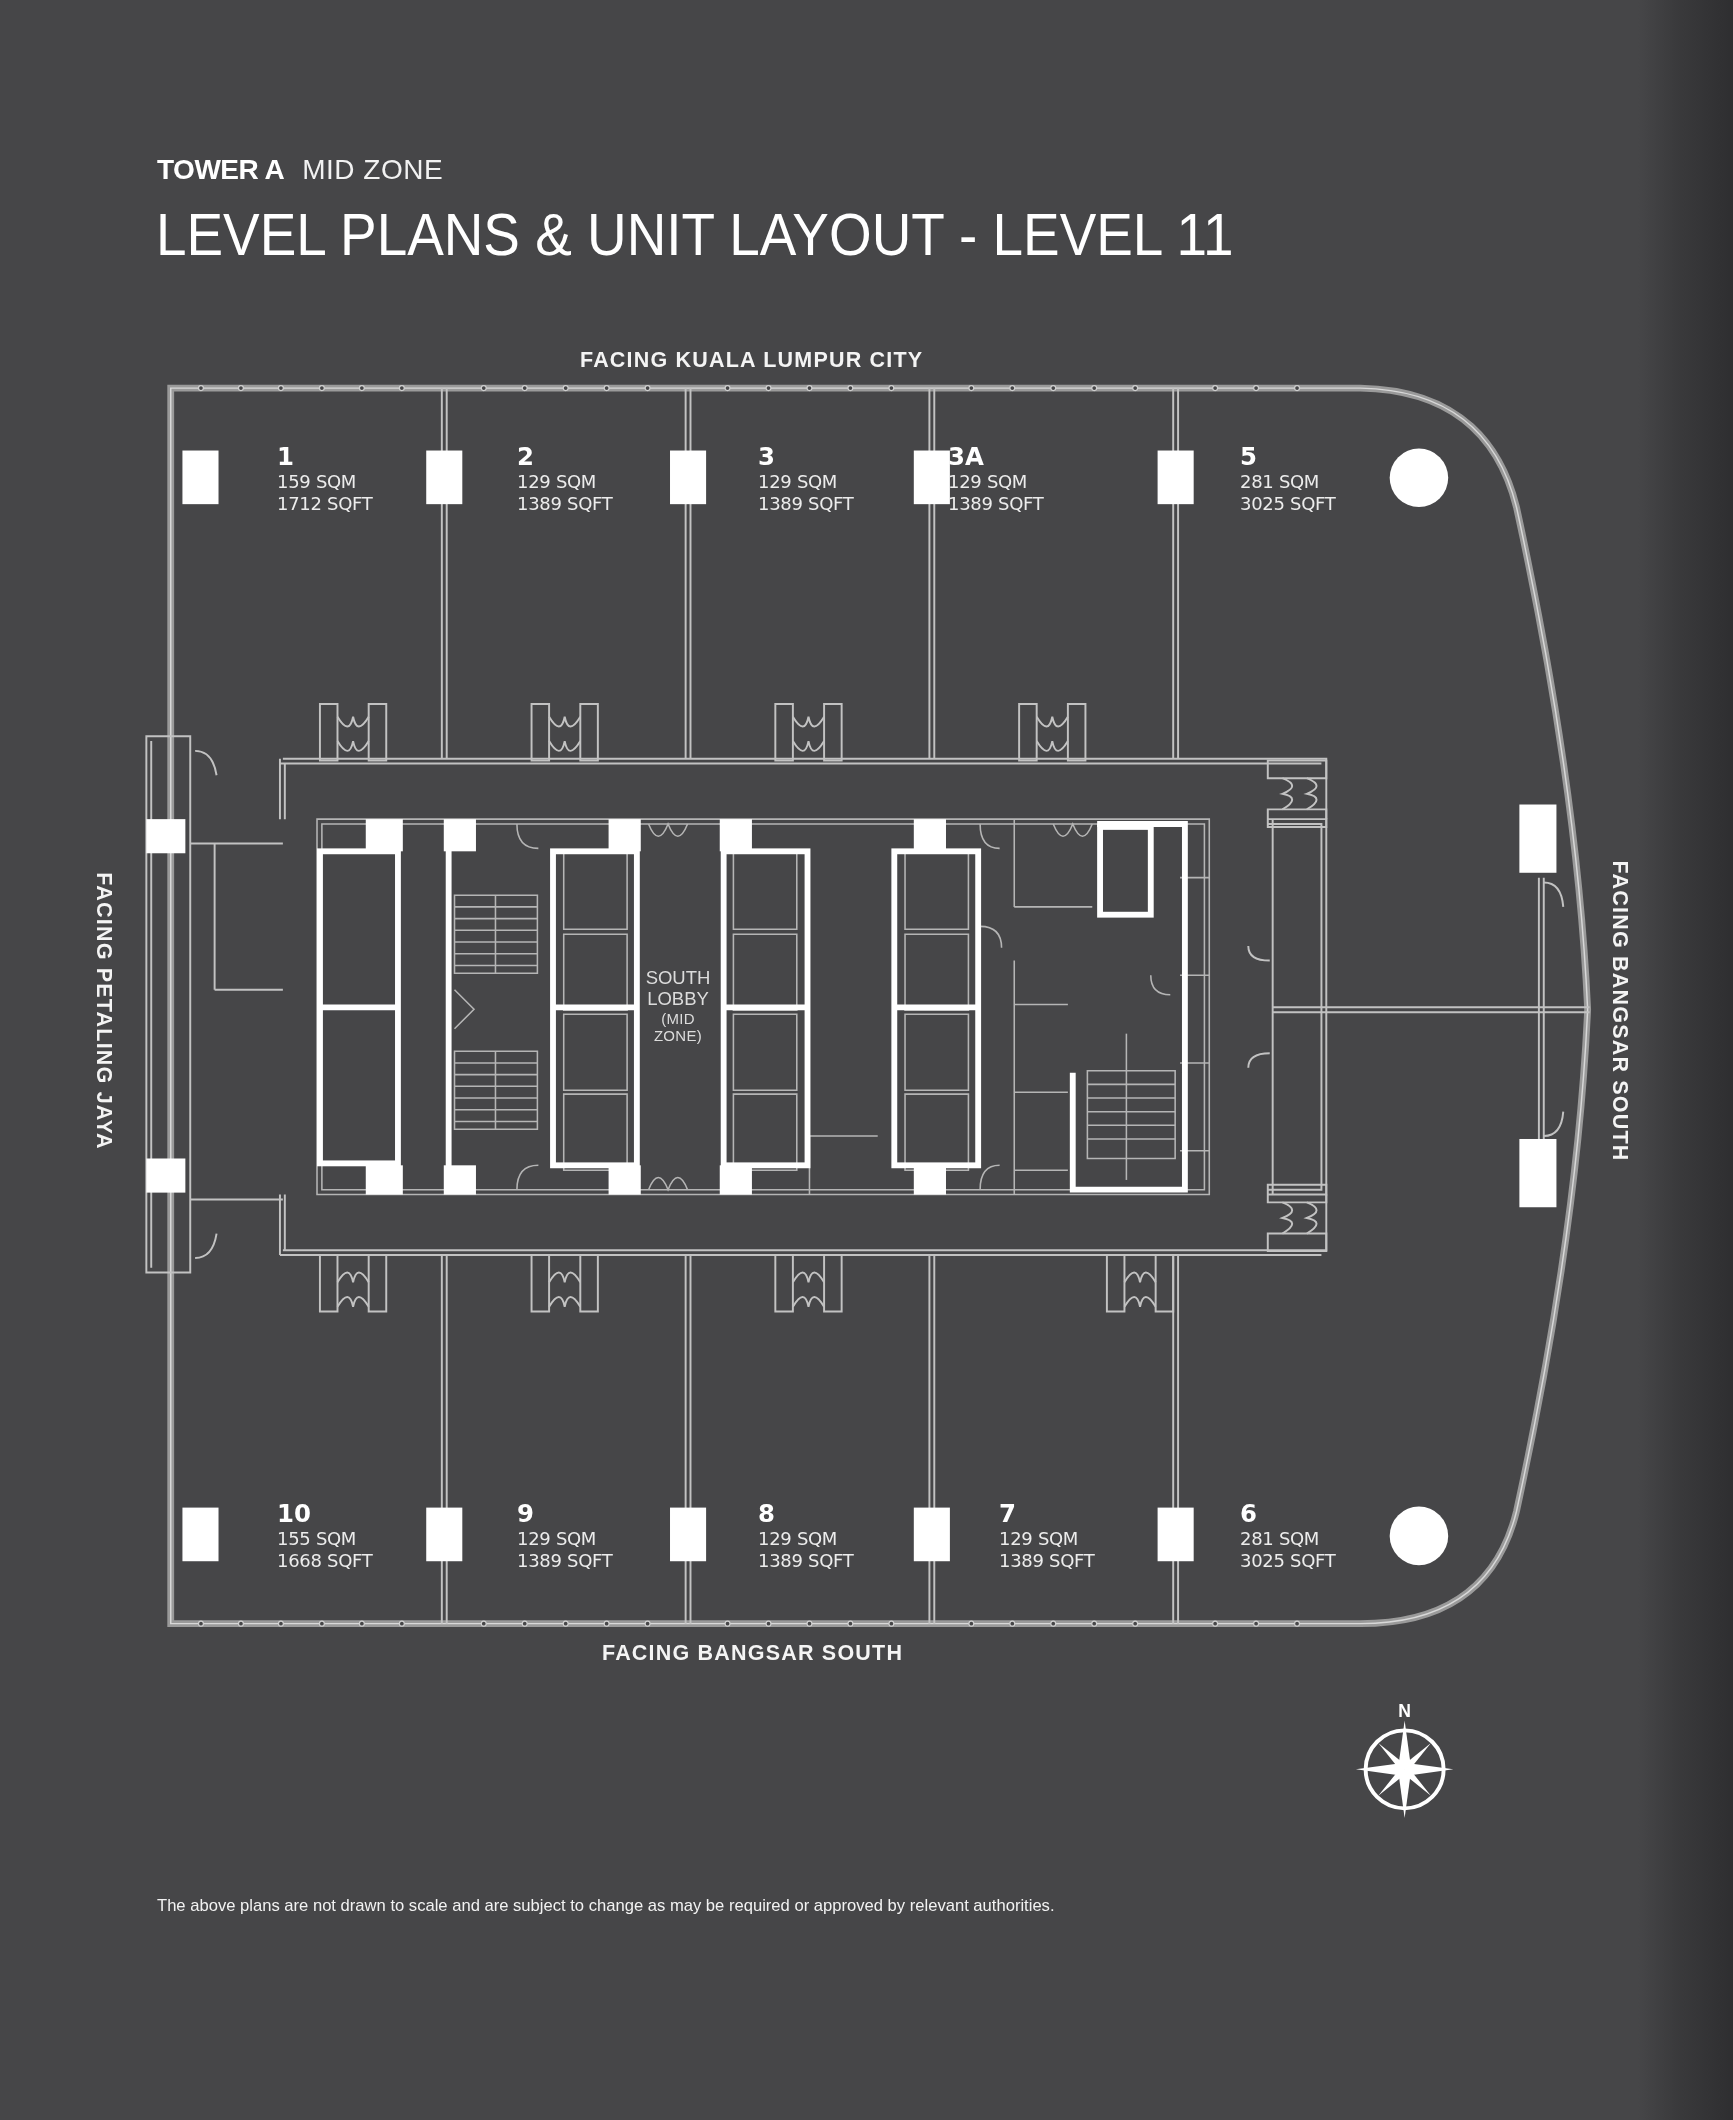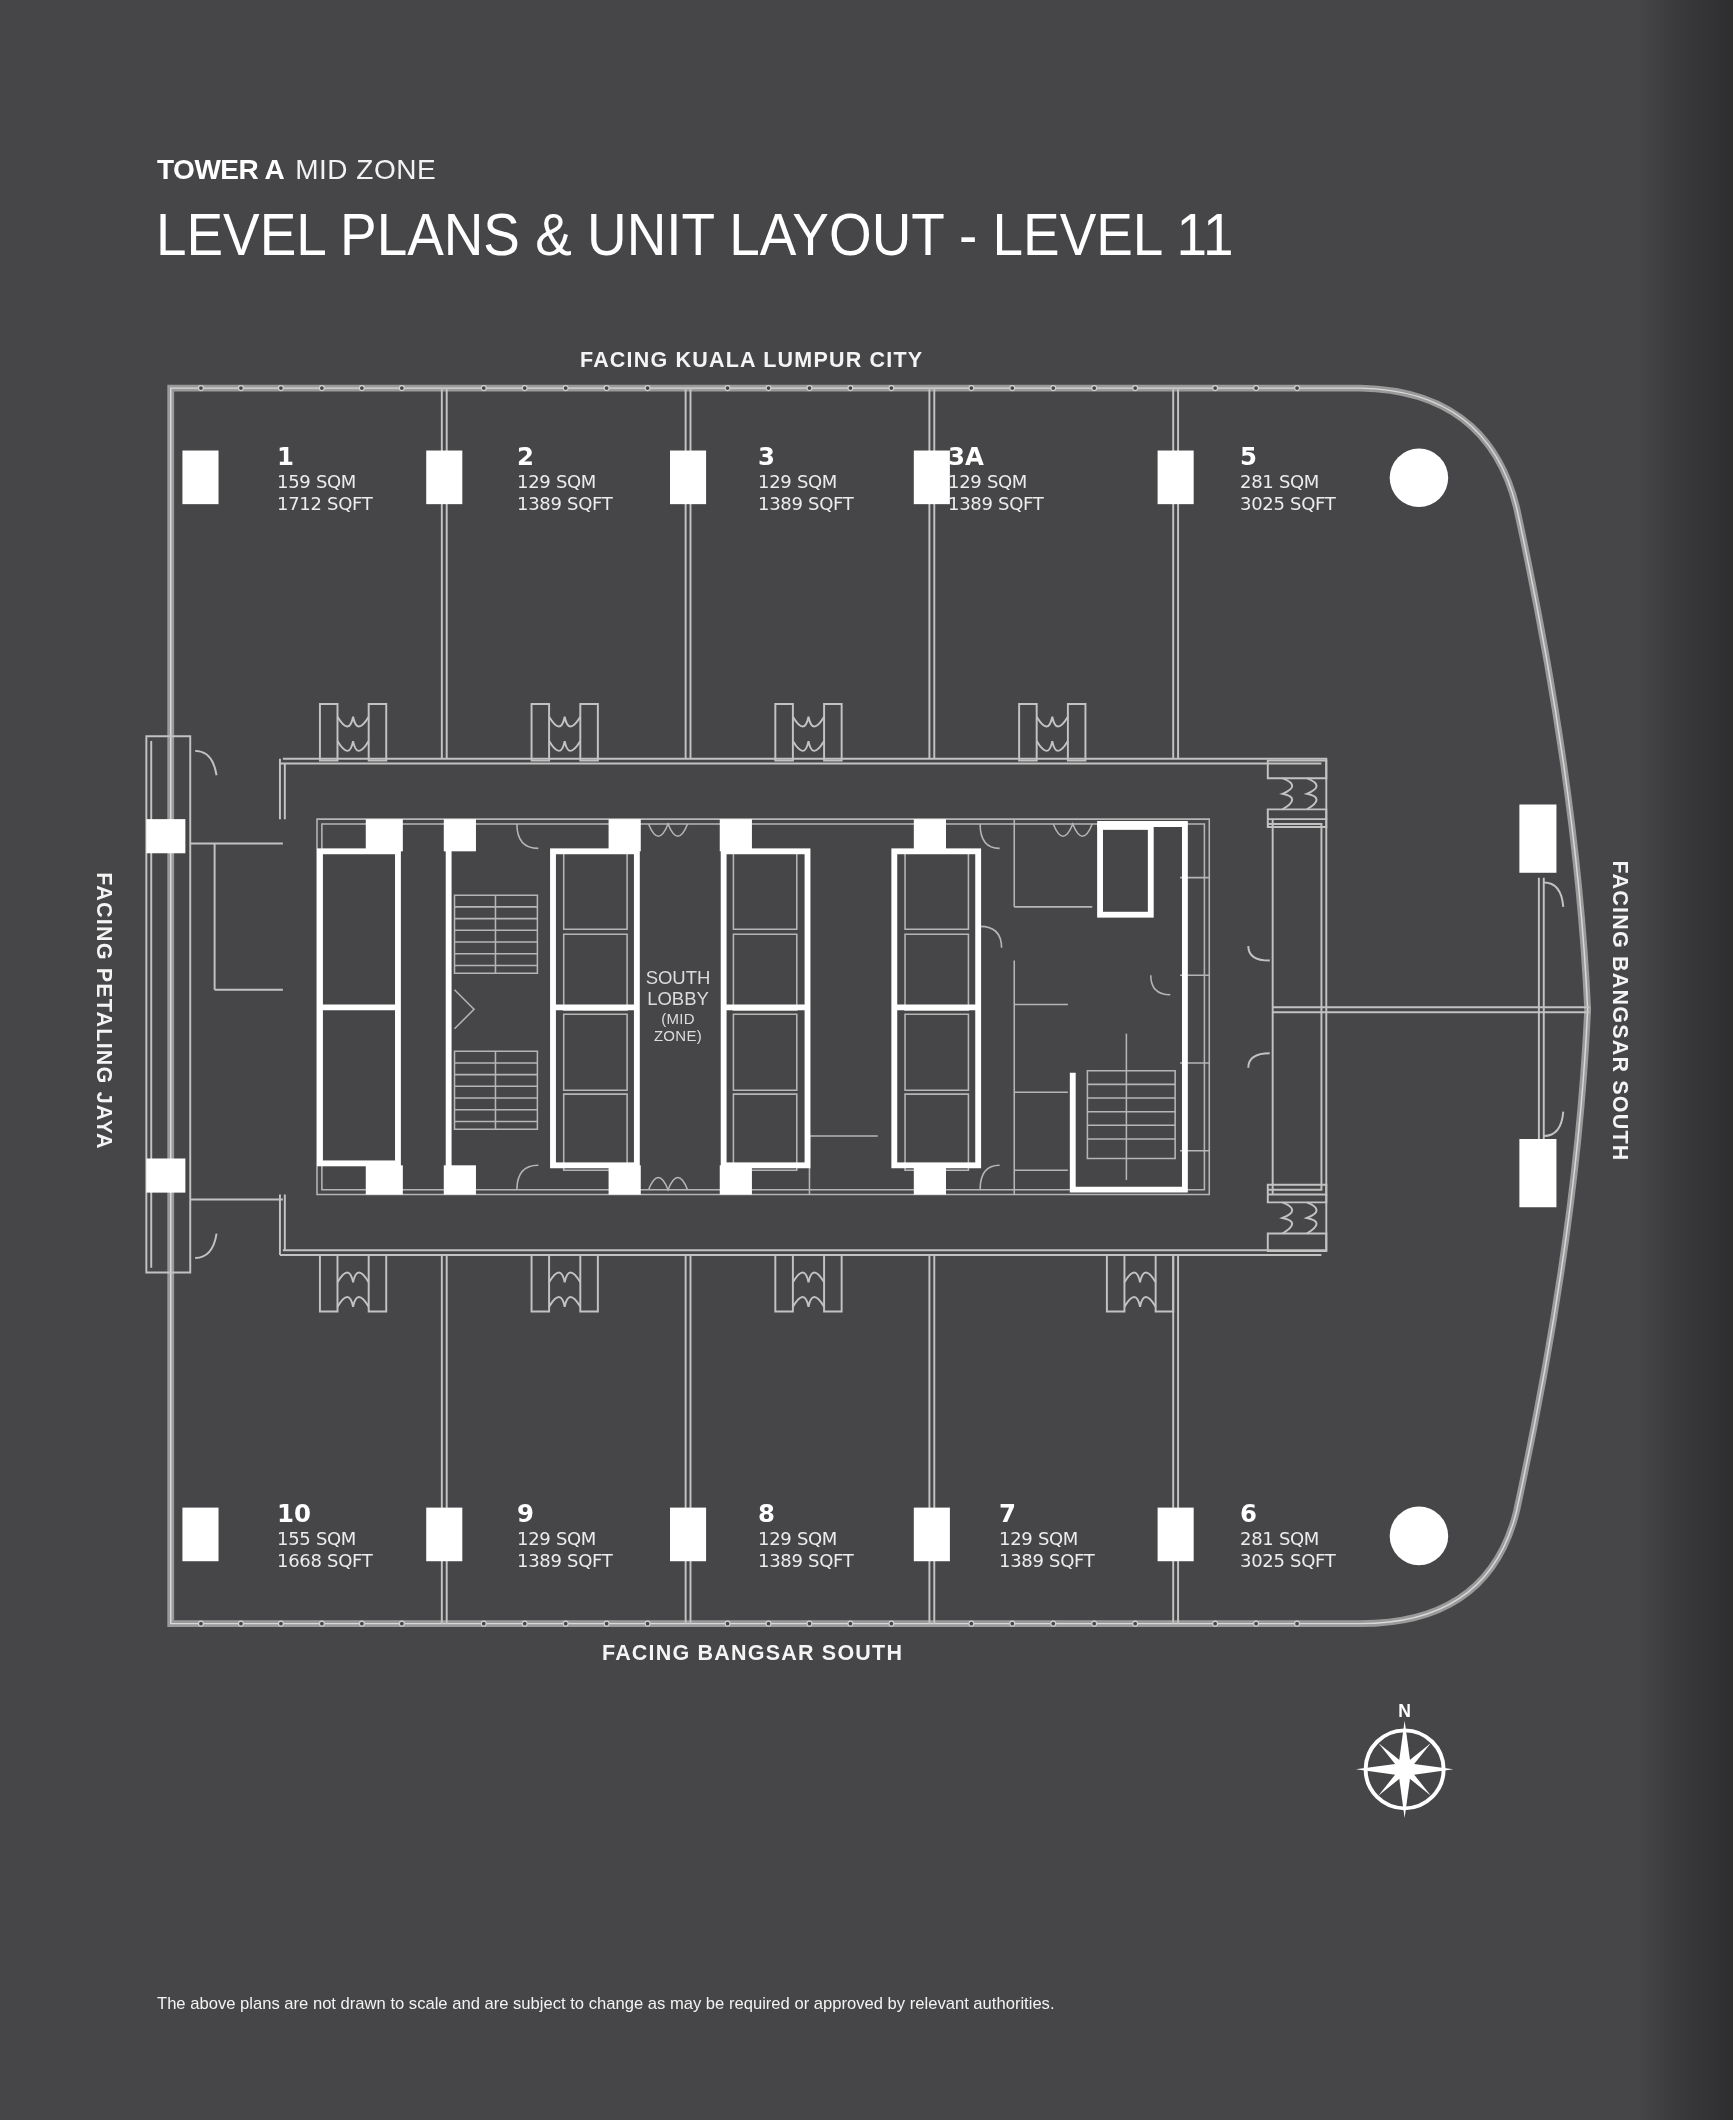--- a/index.html
+++ b/index.html
@@ -5,33 +5,33 @@
   html, body { margin:0; padding:0; }
   body {
     width:1734px; height:2120px; overflow:hidden;
     background: linear-gradient(to right, #464648 0px, #464648 1638px, #3a3a3c 1677px, #2e2e30 1734px);
     font-family: "Liberation Sans", sans-serif;
     color:#ffffff; position:relative;
   }
   .abs { position:absolute; }
   .subtitle { left:157px; top:154px; font-size:28px; letter-spacing:0.5px; white-space:nowrap; }
   .subtitle .b { font-weight:bold; letter-spacing:-0.5px; }
-  .subtitle .l { font-weight:normal; margin-left:11px; color:#f2f2f2; }
+  .subtitle .l { font-weight:normal; margin-left:18px; color:#f2f2f2; }
   .title { left:156px; top:201px; font-size:59px; font-weight:normal; letter-spacing:0px; white-space:nowrap; color:#ffffff; transform:scaleX(0.93); transform-origin:left top; }
   .facing { font-weight:bold; font-size:21.5px; letter-spacing:1.2px; white-space:nowrap; color:#f4f4f4; }
   .facing-top { left:580px; top:348px; }
   .facing-bottom { left:602px; top:1641px; }
   .facing-left { left:103px; top:1011px; transform-origin:center center; transform:translate(-50%,-50%) rotate(90deg); }
   .facing-right { left:1619px; top:1011px; transform-origin:center center; transform:translate(-50%,-50%) rotate(90deg); }
   .unit { font-family:"DejaVu Sans", sans-serif; color:#ececec; line-height:1; }
   .unit .num { font-size:24.4px; font-weight:bold; display:block; margin-bottom:3.9px; color:#ffffff;}
   .unit .sq { font-size:18px; display:block; margin-bottom:3.9px; letter-spacing:-0.3px; }
   .lobby { left:644px; top:967px; width:68px; text-align:center; font-size:18.5px; color:#dcdcdc; line-height:1.15; }
   .lobby .sm { font-size:15px; display:block; letter-spacing:0.3px; }
-  .disclaimer { left:157px; top:1994px; font-size:16.6px; color:#f2f2f2; white-space:nowrap; }
+  .disclaimer { left:157px; top:1896px; font-size:16.6px; color:#f2f2f2; white-space:nowrap; }
   svg.plan { position:absolute; left:0; top:0; }
   .compass { left:1351px; top:1699px; }
 </style>
 </head>
 <body>
 
 <div class="abs subtitle">
   <span class="b">TOWER A</span><span class="l">MID ZONE</span>
 </div>
 <div class="abs title">LEVEL PLANS &amp; UNIT LAYOUT - LEVEL 11</div>

